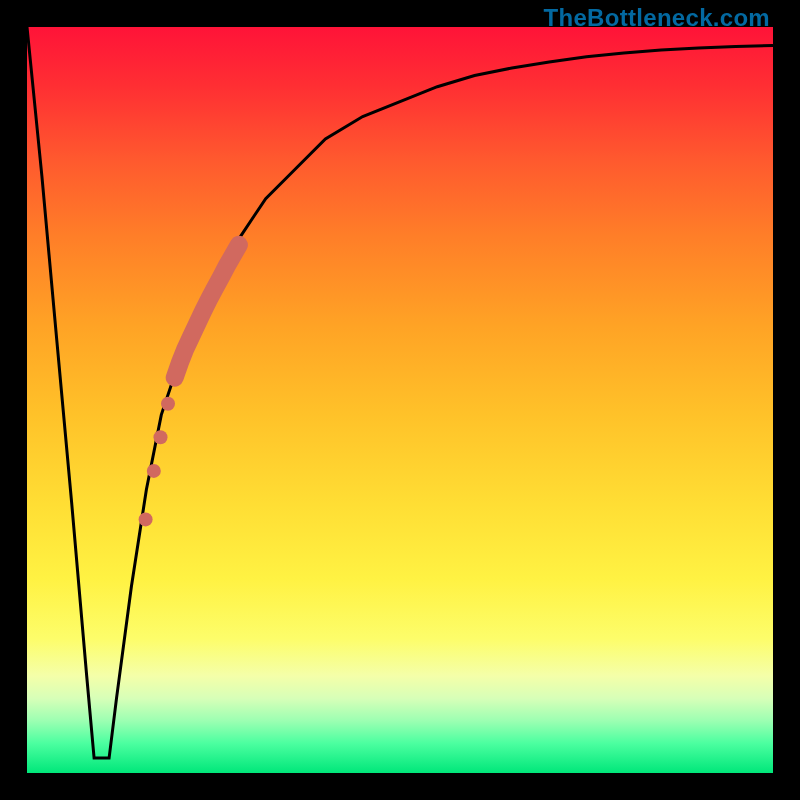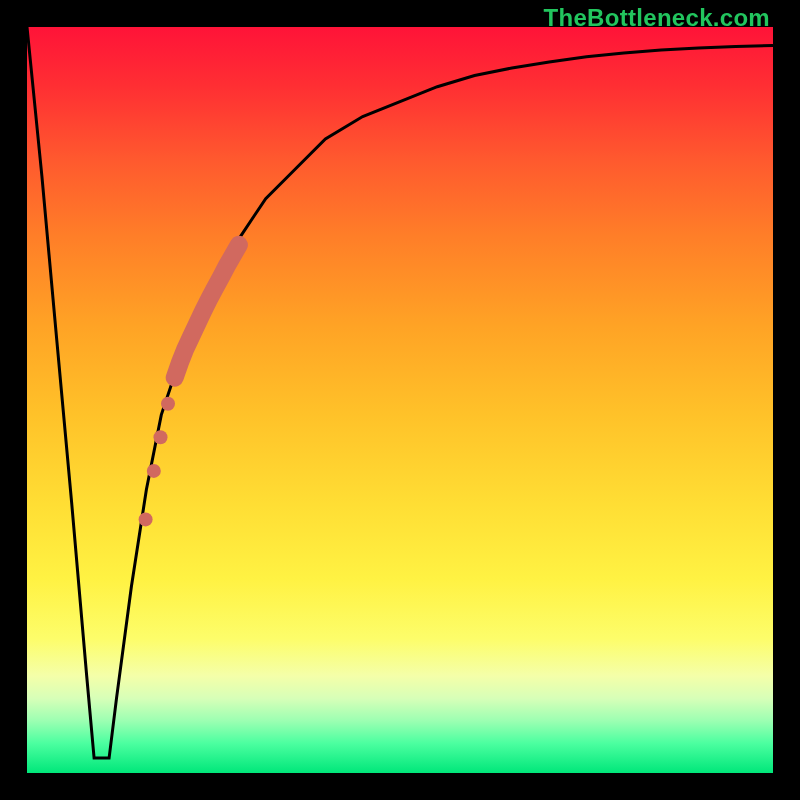--- a/index.html
+++ b/index.html
@@ -46,21 +46,21 @@
       #00e77a 100%
     );
   }
   .attribution {
     position: absolute;
     top: 4px;
     right: 30px;
     font-size: 24px;
     font-weight: 600;
     letter-spacing: 0.3px;
-    color: #22c55e;
+    color: #0369a1;
     user-select: none;
   }
   svg.curve {
     position: absolute;
     inset: 0;
     width: 746px;
     height: 746px;
   }
 </style>
 </head>

